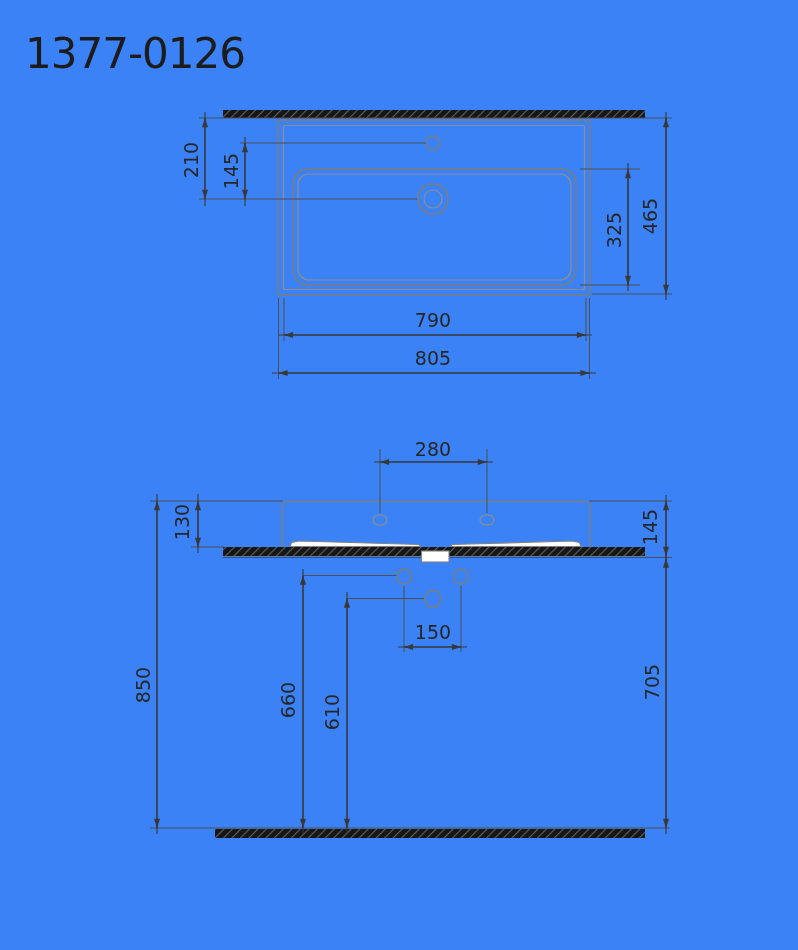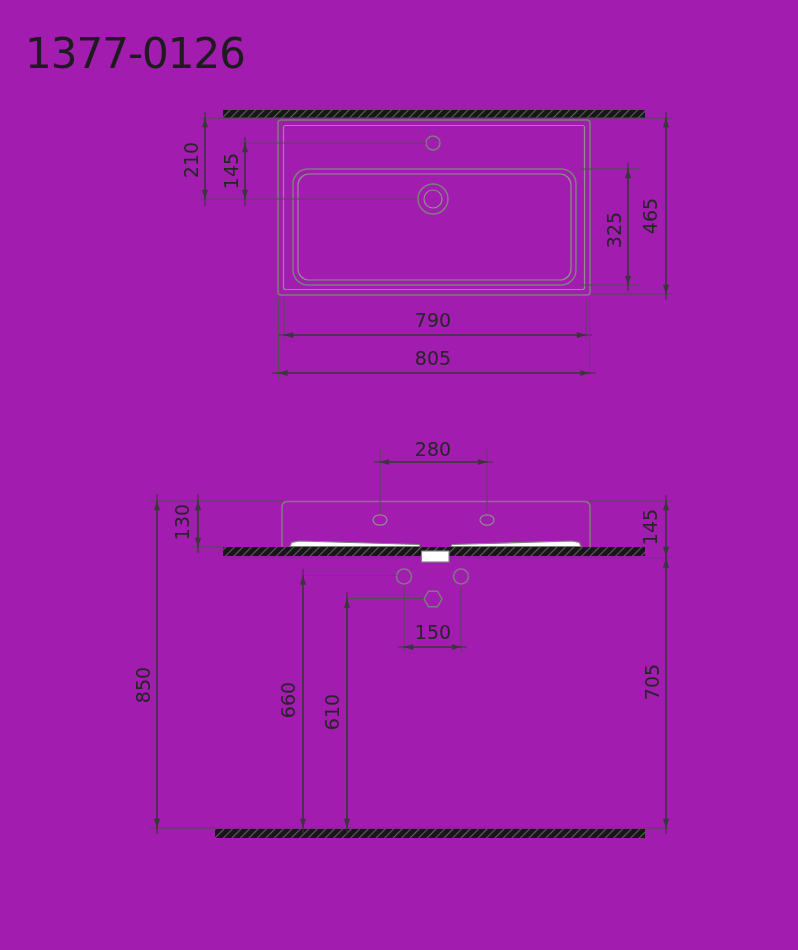--- a/index.html
+++ b/index.html
@@ -1,19 +1,19 @@
 <!DOCTYPE html>
 <html><head>
 <meta charset="utf-8">
 <style>
   html,body{margin:0;padding:0;background:#ffffff;}
   .page{
     position:relative;
     width:798px;height:950px;
-    background:#a21caf;
+    background:#3b82f6;
     font-family:"DejaVu Sans", sans-serif;
     overflow:hidden;
     text-align:center;
   }
   svg{display:block;}
   .obj   {stroke:#7d7d7d;stroke-width:1.5;fill:none;}
   .obj2  {stroke:#8f8f8f;stroke-width:1.2;fill:none;}
   .objw  {stroke:#828282;stroke-width:1.2;fill:#ffffff;}
   .dim   {stroke:#383838;stroke-width:1.1;fill:none;}
   .thin  {stroke:#4f4f4f;stroke-width:1;fill:none;}

